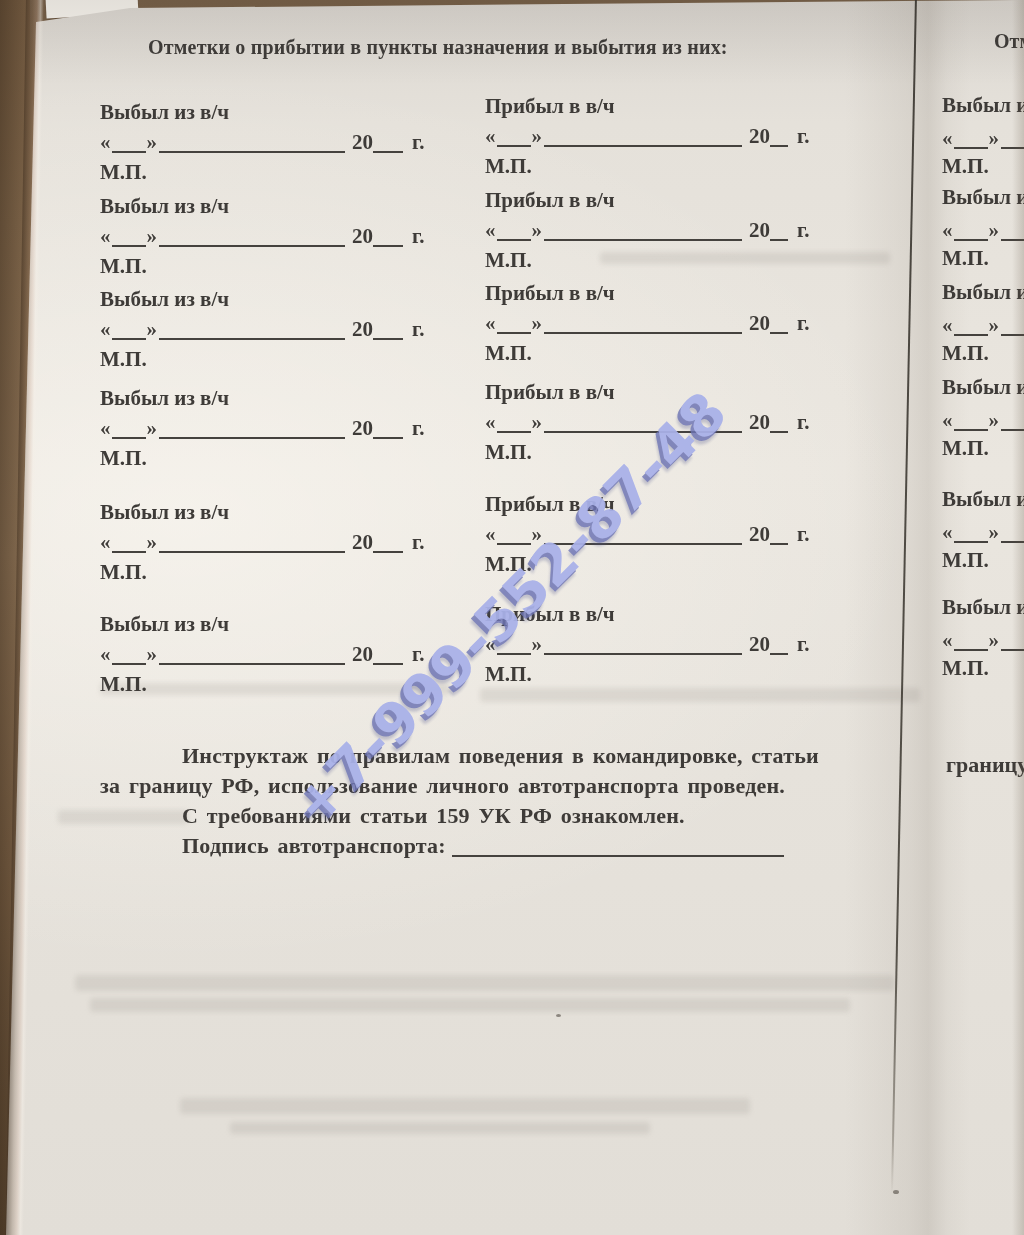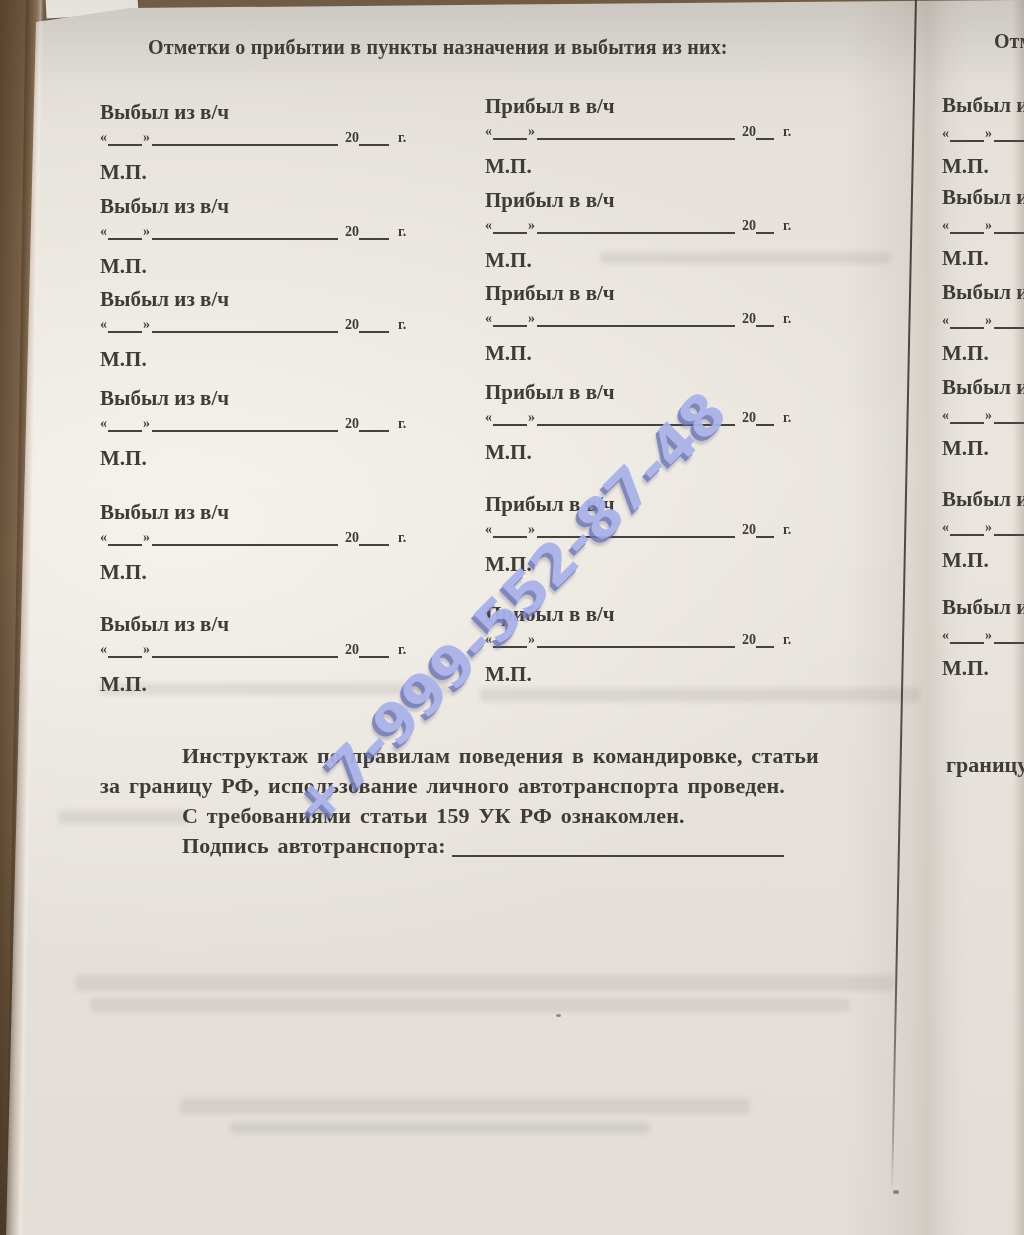--- a/index.html
+++ b/index.html
@@ -36,21 +36,21 @@
   
   .smudge{position:absolute;z-index:3;background:rgba(128,122,114,.15);filter:blur(2.5px);border-radius:4px;}
   .speck{position:absolute;z-index:3;background:rgba(70,62,54,.55);border-radius:50%;}
 
   
   .page-left{position:absolute;inset:0;z-index:4;filter:blur(.4px);}
   .title{position:absolute;left:148px;top:36px;font-size:20px;font-weight:bold;letter-spacing:.2px;white-space:nowrap;}
 
   .blk{position:absolute;width:380px;height:92px;}
   .lbl{position:absolute;top:0;font-size:21px;font-weight:bold;white-space:nowrap;}
-  .dline{position:absolute;top:30px;font-size:14px;font-weight:bold;white-space:nowrap;}
+  .dline{position:absolute;top:30px;font-size:21px;font-weight:bold;white-space:nowrap;}
   .mp{position:absolute;top:60px;font-size:21px;font-weight:bold;}
   .u{display:inline-block;border-bottom:2px solid #45423e;vertical-align:-4px;height:12px;}
   .u-day{width:34px;margin:0 1px;}
   .u-month{width:186px;margin-left:2px;margin-right:7px;}
   .u-year{width:30px;margin-right:9px;}
   .arr .u-month{width:198px;}
   .arr .u-year{width:18px;}
 
   .instr{position:absolute;left:100px;top:741px;width:818px;font-size:22px;font-weight:bold;line-height:30px;letter-spacing:.2px;word-spacing:3px;}
   .il{white-space:nowrap;}

